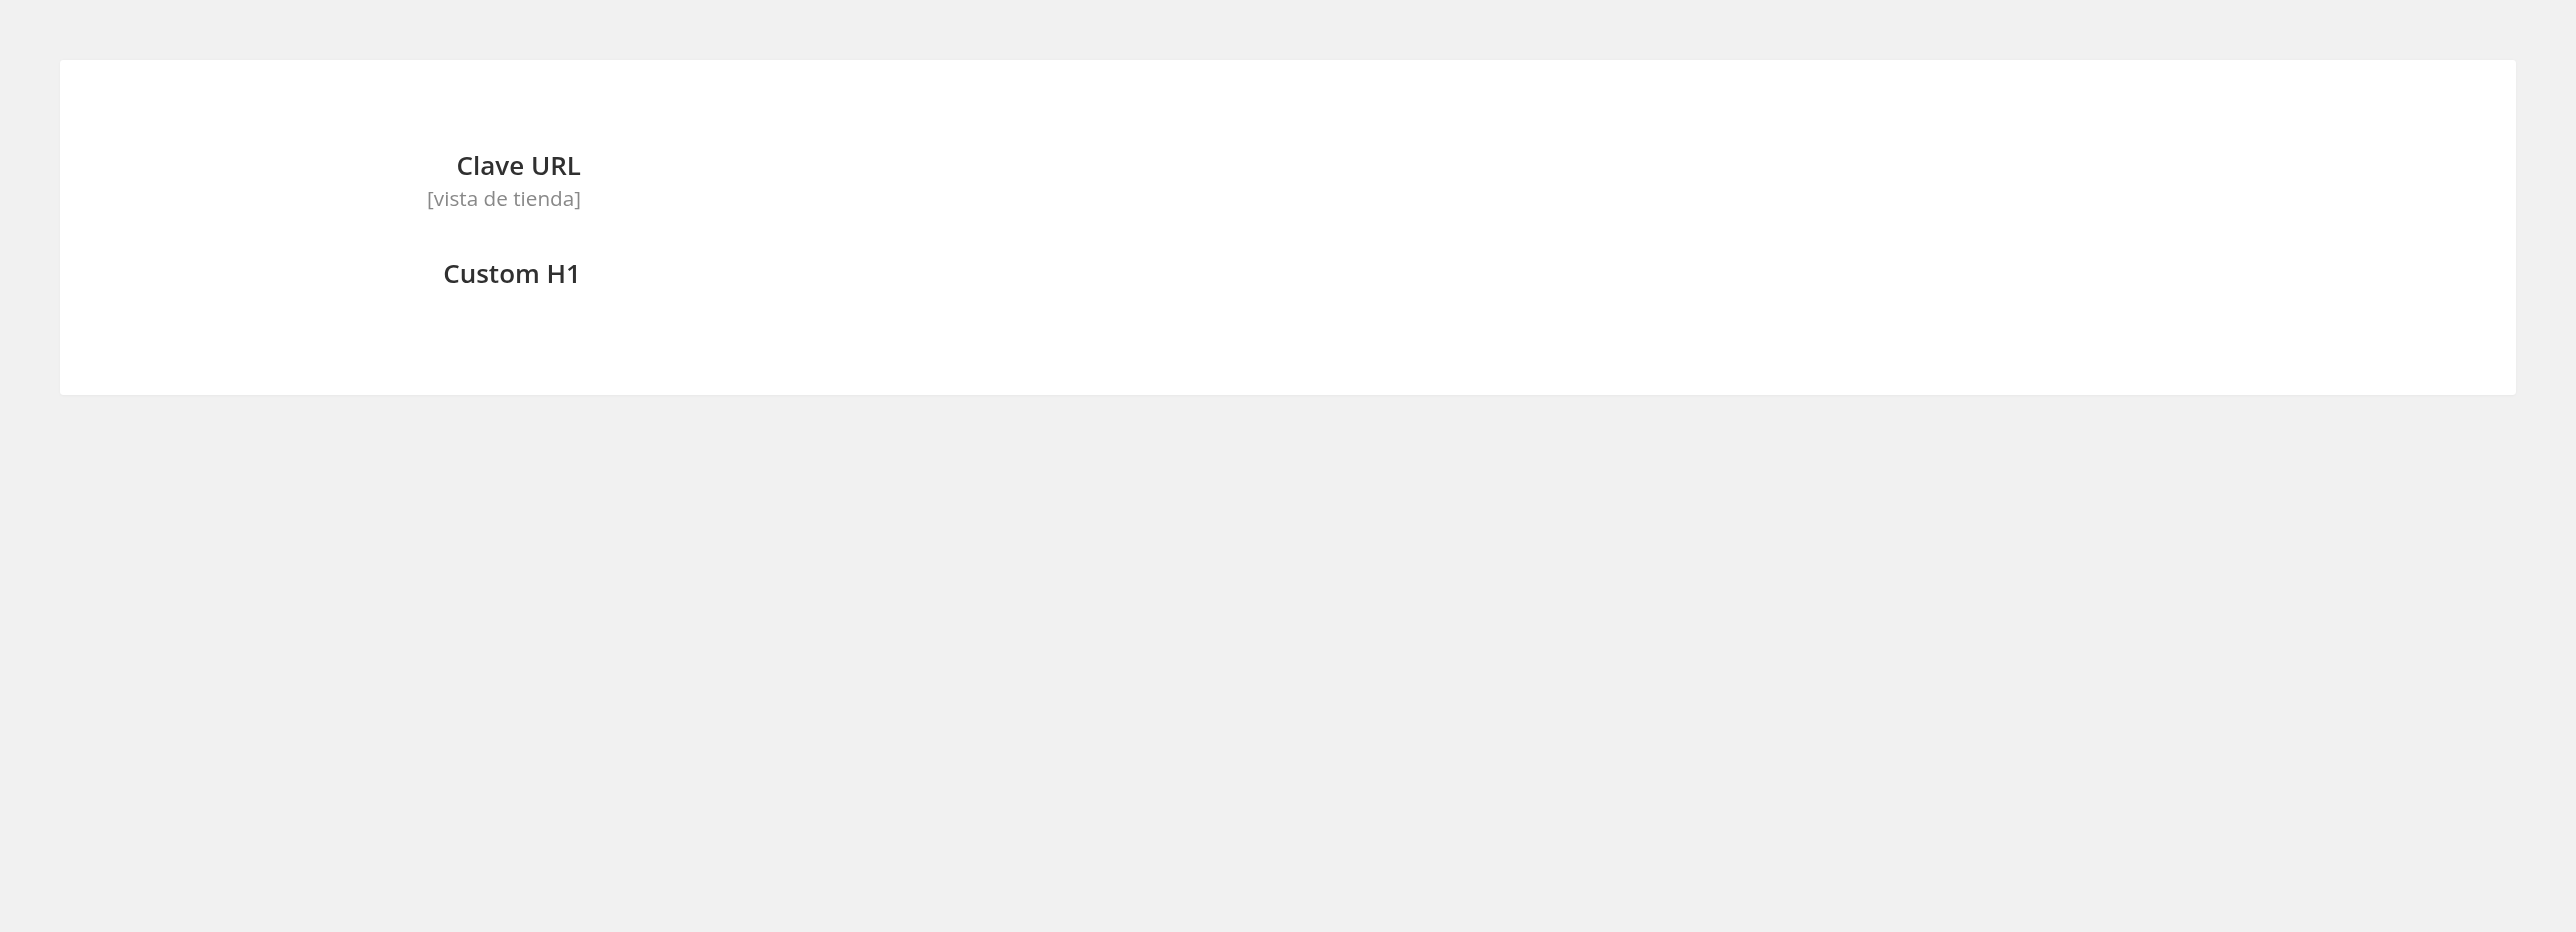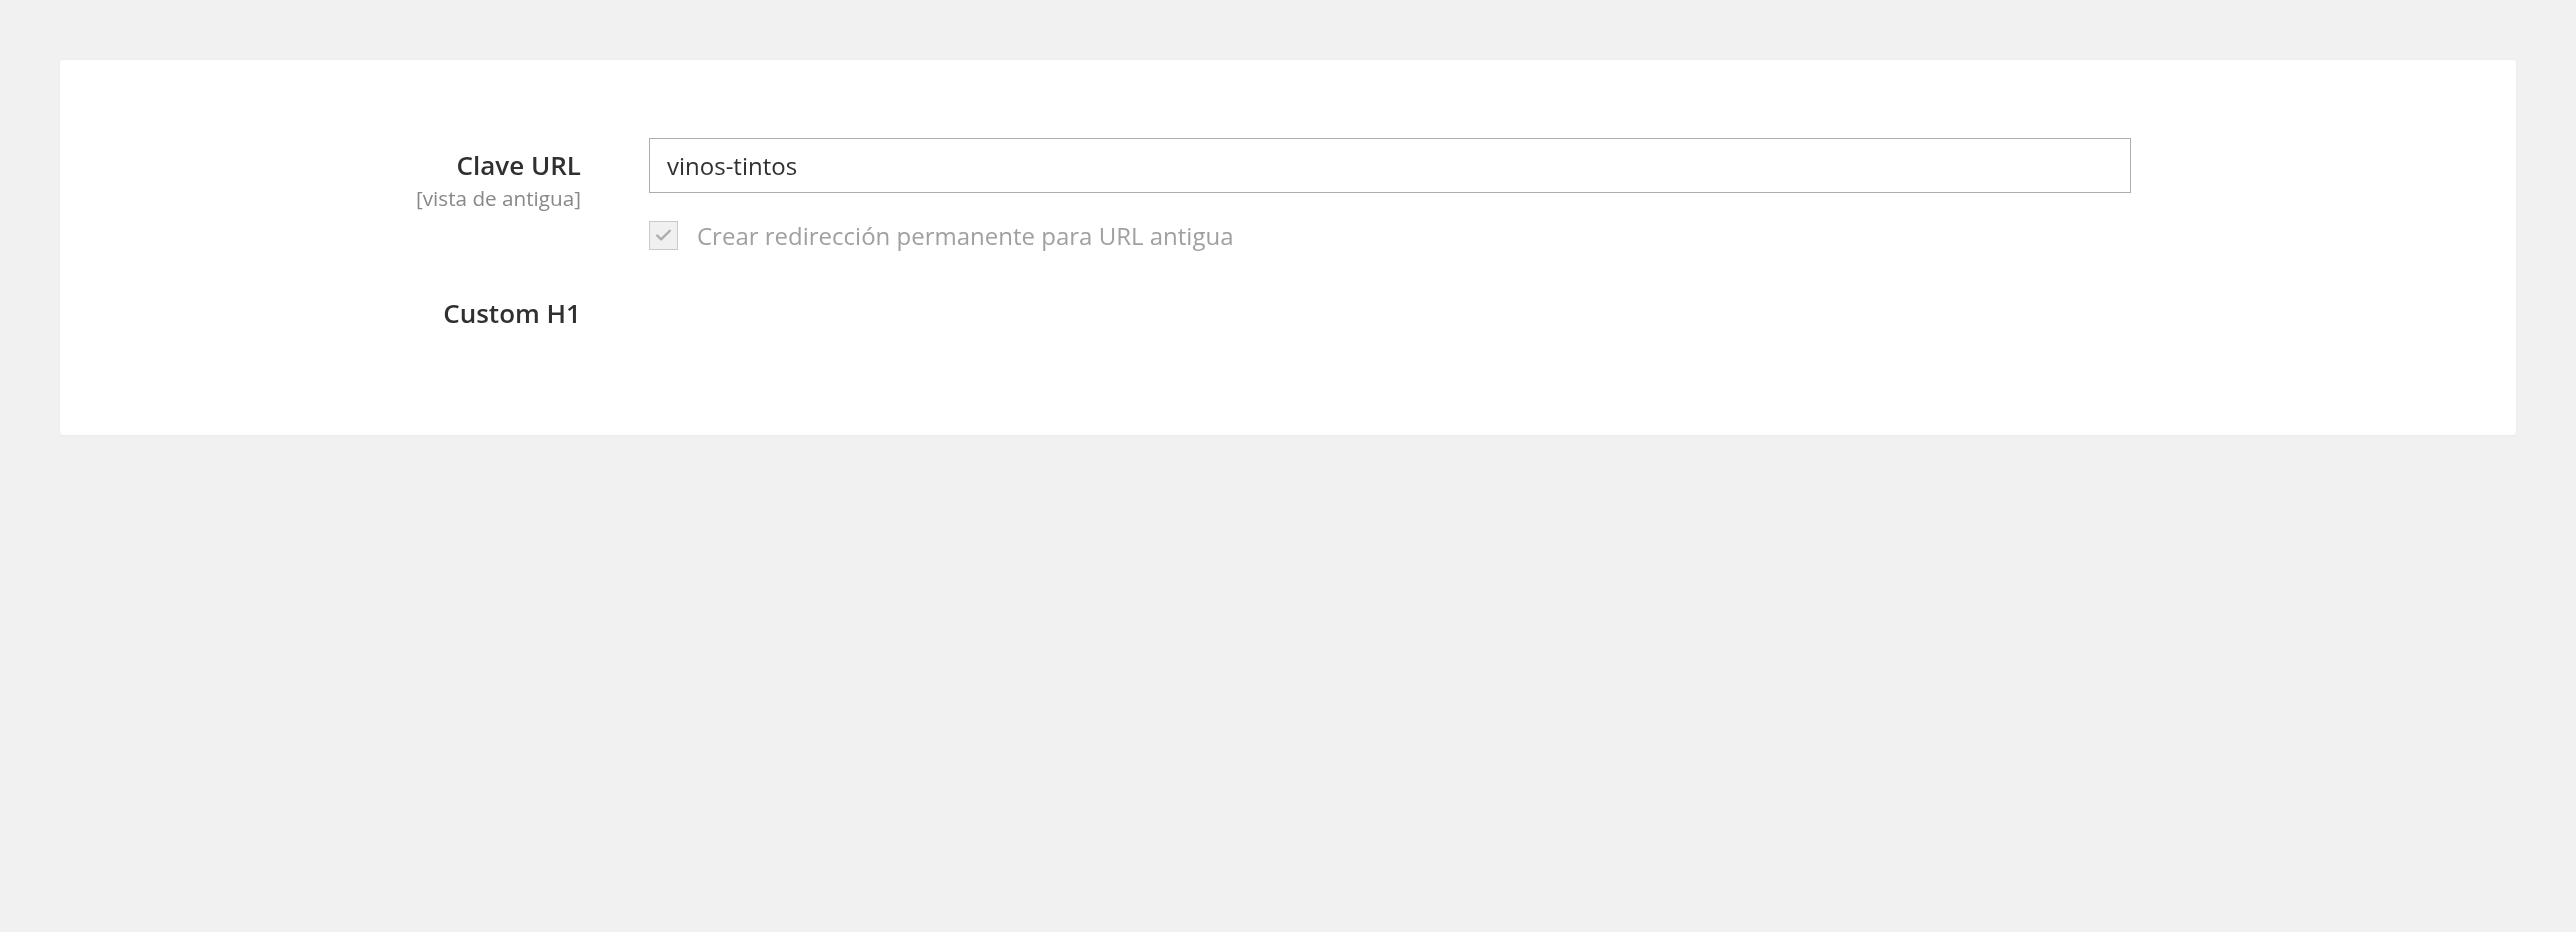--- a/index.html
+++ b/index.html
@@ -89,32 +89,21 @@
     }
   </style>
 </head>
 <body>
 
 <div class="panel">
 
   <div class="form-row with-checkbox">
     <div class="label-col">
       <span class="label-main">Clave URL</span>
-      <span class="label-scope">[vista de antigua]</span>
-    </div>
-    <div class="control-col">
-      <input type="text" class="text-input" value="vinos-tintos" style="">
-      <div class="checkbox-row">
-        <span class="checkbox-wrap">
-          <svg viewBox="0 0 24 24">
-            <path d="M4 12 L9 17 L20 6" stroke="#adadad" stroke-width="3" fill="none" stroke-linecap="round" stroke-linejoin="round"></path>
-          </svg>
-        </span>
-        <span class="checkbox-label">Crear redirección permanente para URL antigua</span>
-      </div>
+      <span class="label-scope">[vista de tienda]</span>
     </div>
   </div>
 
   <div class="form-row">
     <div class="label-col">
       <span class="label-main">Custom H1</span>
     </div>
   </div>
 
 

